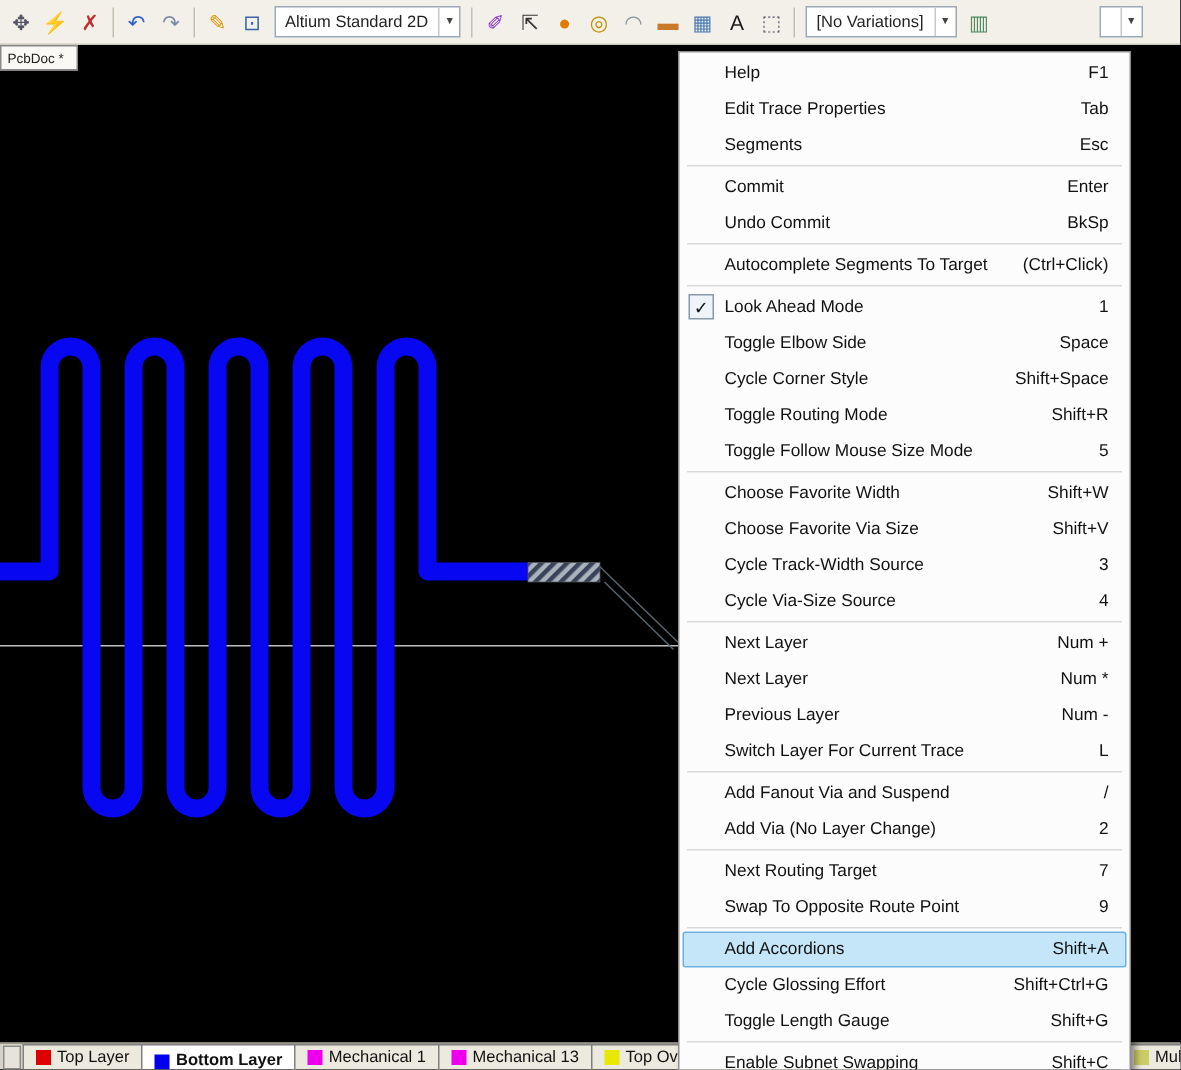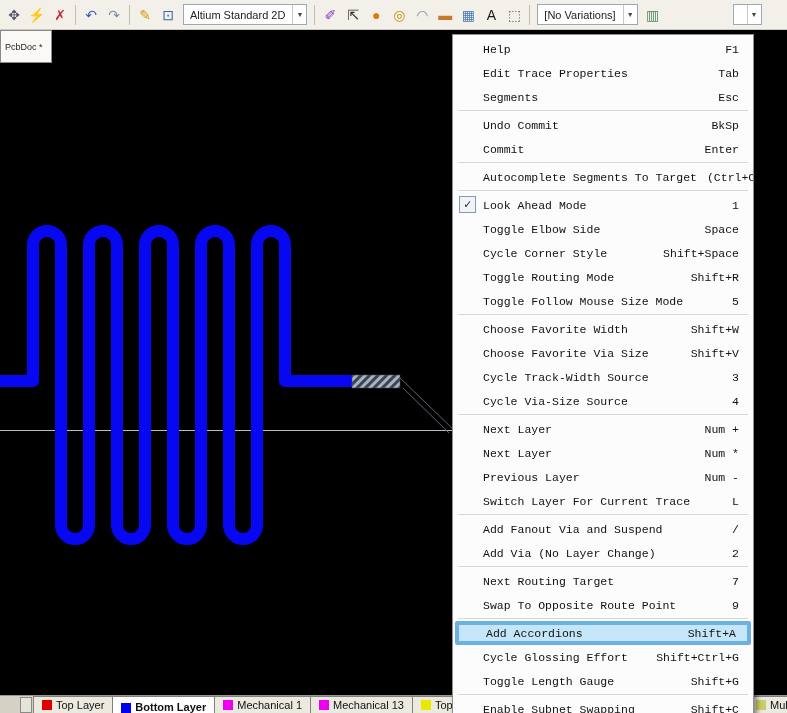--- a/index.html
+++ b/index.html
@@ -15,45 +15,45 @@
     font-size:14px; cursor:default; flex:0 0 auto; }
   .tbsep { width:1px; height:20px; background:#c2bfb2; margin:0 3px; flex:0 0 auto; }
   .tbgap { width:64px; flex:0 0 auto; }
   .tbdd { height:21px; background:#fff; border:1px solid #9aa8b8; display:flex;
     align-items:center; padding:0 3px 0 6px; font-size:11px; color:#222; margin:0 3px; flex:0 0 auto; }
   .tbdd-label { margin-right:7px; white-space:nowrap; }
   .tbdd-arrow { font-size:7px; color:#444; border-left:1px solid #c8c8c8; padding-left:3px;
     height:100%; display:flex; align-items:center; }
 
   
-  #doc-tab { position:absolute; left:0; top:30px; height:33px; z-index:30; background:#faf9f5;
+  #doc-tab { position:absolute; left:0; top:30px; height:17px; z-index:30; background:#faf9f5;
     border:1px solid #8a8a8a; display:flex; align-items:center; padding:0 8px 0 4px;
     font-size:9px; color:#222; }
 
   
   #canvas { position:absolute; left:0; top:30px; width:787px; height:665px; background:#000; z-index:1; }
 
   
   #context-menu { position:absolute; left:452px; top:34px; width:302px; height:690px;
     background:#fcfcfc; border:1px solid #8f8f8f; box-shadow:3px 3px 5px rgba(0,0,0,.45);
     padding:2px; z-index:100; overflow:hidden; }
   .mitem { height:24px; display:flex; align-items:center; padding-left:28px; padding-right:12px;
-    font-size:11.5px; color:#111; position:relative; white-space:nowrap;font-family:Liberation Mono, monospace; }
+    font-size:11.5px; color:#111; position:relative; white-space:nowrap; }
   .mshortcut { margin-left:auto; padding-left:10px; }
   .msep { height:1px; background:#d9d9d9; margin:1px 3px 2px 3px; }
-  .mitem.highlighted { border:4px solid #0c4a6e; border-radius:2px;
+  .mitem.highlighted { border:1px solid #0c4a6e; border-radius:2px;
     padding-left:27px; padding-right:11px; background:#c5e5f9; }
   .mcheck { position:absolute; left:4px; top:3px; width:17px; height:17px;
     border:1px solid #8899aa; background:#eef4fa; display:flex; align-items:center;
     justify-content:center; font-size:12px; color:#111; }
 
   
   #layer-bar { position:absolute; left:0; top:695px; width:787px; height:18px;
     background:#d5d1c5; border-top:1px solid #9a968a; display:flex; align-items:flex-end;
-    z-index:10; padding-left:20px; }
+    z-index:10; padding-left:2px; }
   .tabnav { width:12px; height:16px; background:#e6e3d8; border:1px solid #8a8a8a;
     margin-right:1px; flex:0 0 auto; }
   .ltab { height:17px; display:flex; align-items:center; gap:4px; padding:0 8px;
     background:#eceadf; border:1px solid #7f7f7f; border-bottom:none; font-size:11px;
     color:#111; margin-right:-1px; white-space:nowrap; flex:0 0 auto; }
   .ltab.active { background:#fff; font-weight:bold;align-items:flex-end; }
   .ltab.partial { position:absolute; left:747px; bottom:0; }
   .swatch { width:10px; height:10px; flex:0 0 auto; }
 </style>
 </head>
@@ -128,26 +128,26 @@
       <div class="mitem">
         <span>Edit Trace Properties</span>
         <span class="mshortcut">Tab</span>
       </div>
       <div class="mitem">
         <span>Segments</span>
         <span class="mshortcut">Esc</span>
       </div>
       <div class="msep"></div>
       <div class="mitem">
+        <span>Commit</span>
+        <span class="mshortcut">Enter</span>
+      </div>
+      <div class="mitem">
         <span>Undo Commit</span>
         <span class="mshortcut">BkSp</span>
-      </div>
-      <div class="mitem">
-        <span>Commit</span>
-        <span class="mshortcut">Enter</span>
       </div>
       <div class="msep"></div>
       <div class="mitem">
         <span>Autocomplete Segments To Target</span>
         <span class="mshortcut">(Ctrl+Click)</span>
       </div>
       <div class="msep"></div>
       <div class="mitem">
         <span class="mcheck">✓</span>
         <span>Look Ahead Mode</span>

